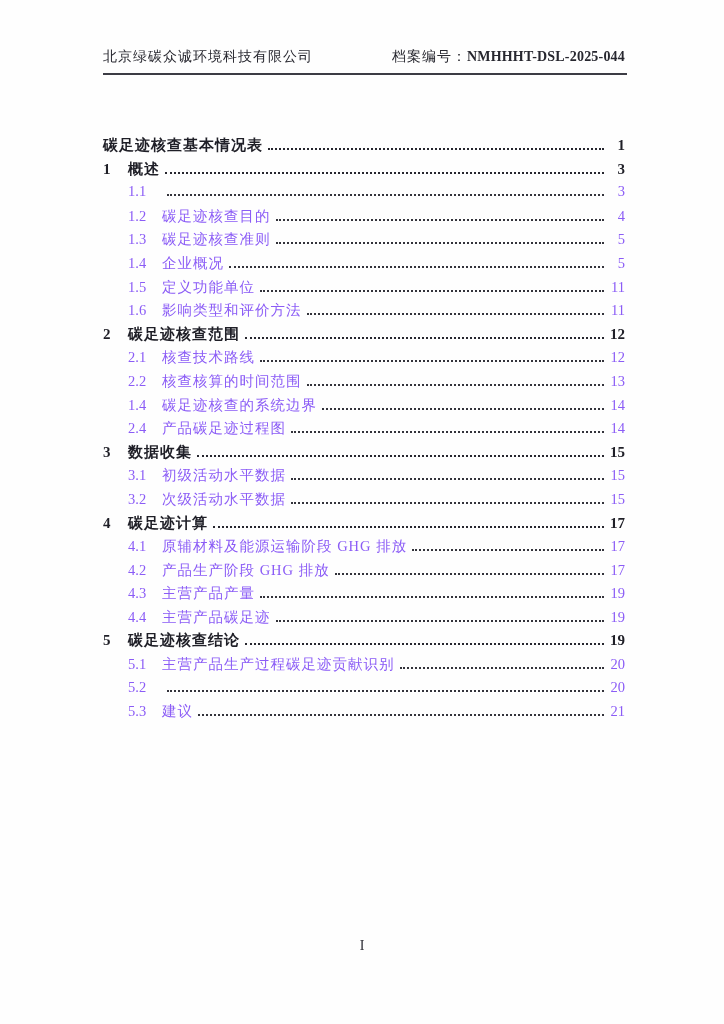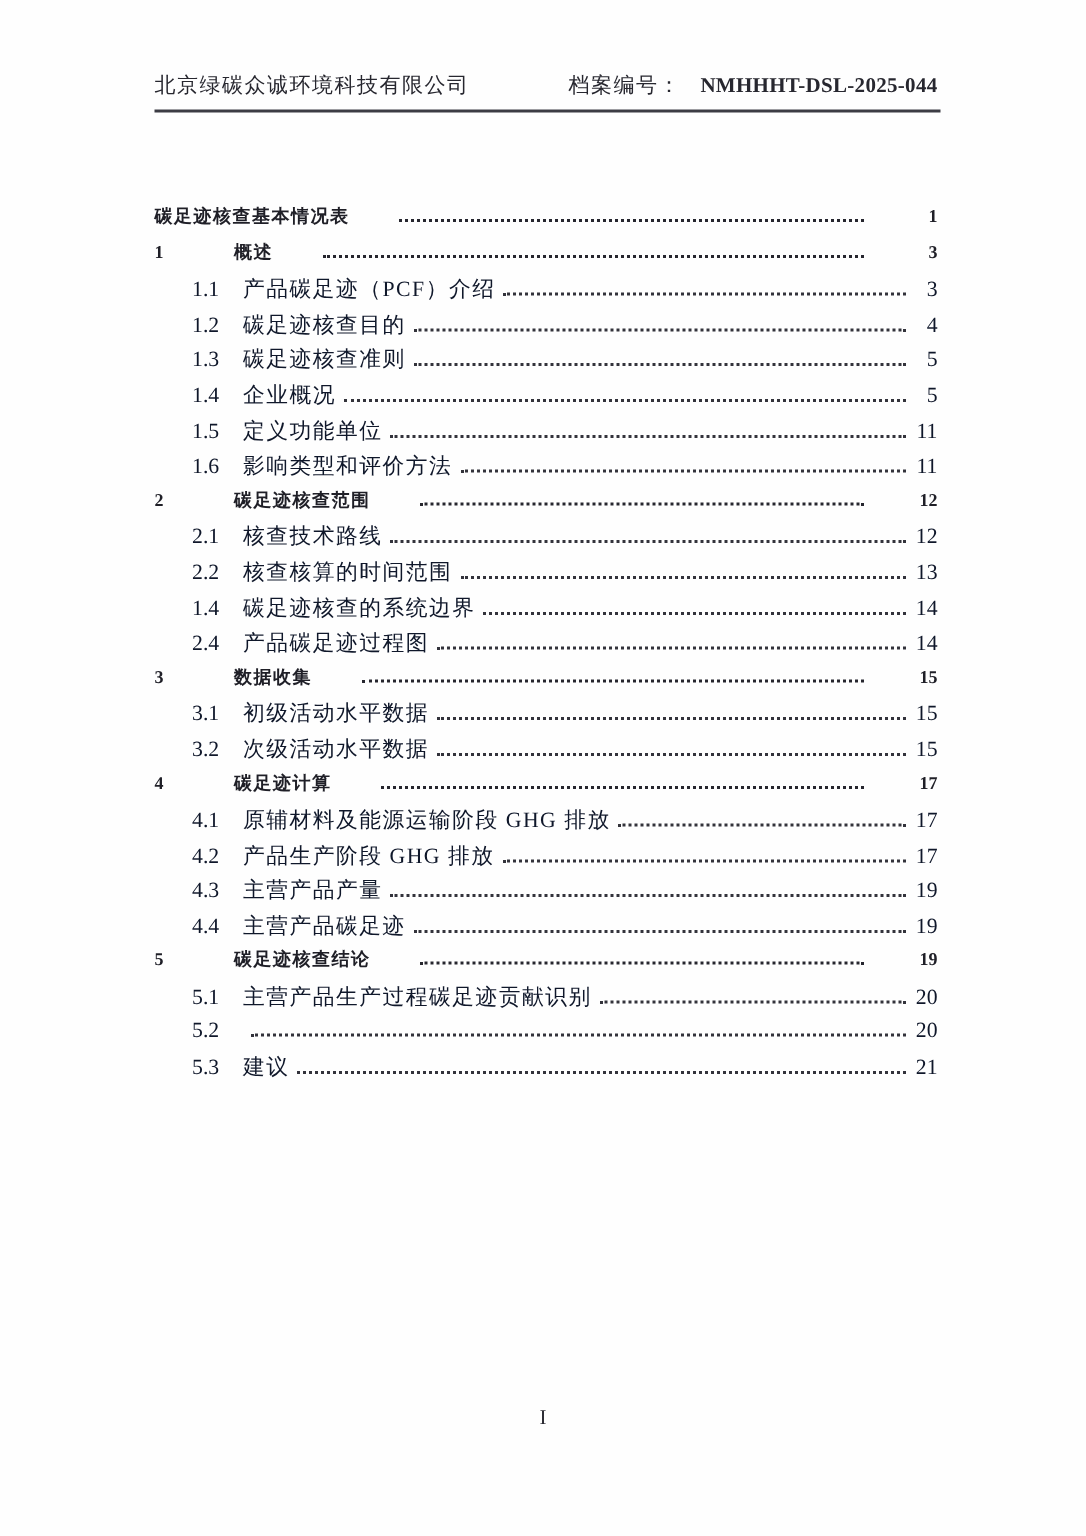--- a/index.html
+++ b/index.html
@@ -8,47 +8,47 @@
     font-family:"Liberation Serif","DejaVu Serif",serif;
     color:#27272f;overflow:hidden;
   }
   
   .header{
     position:absolute;left:103px;top:48px;width:522px;
     display:flex;justify-content:space-between;align-items:flex-end;
     font-size:14px;letter-spacing:1px;padding-bottom:6px;
   }
   .header .file-no-label{letter-spacing:1px;}
-  .header .file-no-value{font-weight:bold;letter-spacing:0.2px;margin-left:13px;}
+  .header .file-no-value{font-weight:bold;letter-spacing:0.2px;}
   .header-rule{
     position:absolute;left:103px;top:73px;width:524px;height:0;
     border-top:2px solid #3c3c44;
   }
   
   .toc-title{
     position:absolute;top:95px;left:0;width:100%;margin:0;
     text-align:center;font-size:27px;font-weight:bold;
     letter-spacing:12px;text-indent:12px;color:#1f1f27;
   }
   
   .toc{position:absolute;top:136px;left:103px;width:522px;}
   .toc-row{
     display:flex;align-items:baseline;height:23.6px;
-    font-size:14.5px;letter-spacing:1px;color:#0f172a;
+    font-size:14.5px;letter-spacing:1px;color:#8b5cf6;
   }
   .toc-row .num{flex:0 0 auto;min-width:25px;letter-spacing:0;}
   .toc-row.lv2{padding-left:25px;}
   .toc-row.lv2 .num{min-width:34px;}
   .toc-row .label{flex:0 0 auto;white-space:nowrap;}
   .toc-row .dots{
     flex:1 1 auto;min-width:12px;margin:0 3px 0 5px;
     border-bottom:2px dotted #33333b;
   }
   .toc-row .pg{flex:0 0 auto;min-width:18px;text-align:right;letter-spacing:0;}
-  .toc-row.bold{font-weight:bold;font-size:12px;color:#1f1f27;gap:28px;}
+  .toc-row.bold{font-weight:bold;font-size:15px;color:#1f1f27;}
   .toc-row.bold .dots{border-bottom-width:2.5px;border-bottom-color:#26262e;}
   
   .footer{
     position:absolute;top:938px;left:0;width:100%;
     text-align:center;font-size:14px;color:#2b2b33;
   }
 </style>
 </head>
 <body>
 
@@ -71,21 +71,20 @@
     <span class="pg">1</span>
   </div>
       <div class="toc-row bold">
     <span class="num">1</span>
     <span class="label">概述</span>
     <span class="dots"></span>
     <span class="pg">3</span>
   </div>
       <div class="toc-row lv2">
     <span class="num">1.1</span>
-    <span class="label">产品碳足迹（PCF）介绍</span>
     <span class="dots"></span>
     <span class="pg">3</span>
   </div>
       <div class="toc-row lv2">
     <span class="num">1.2</span>
     <span class="label">碳足迹核查目的</span>
     <span class="dots"></span>
     <span class="pg">4</span>
   </div>
       <div class="toc-row lv2">

